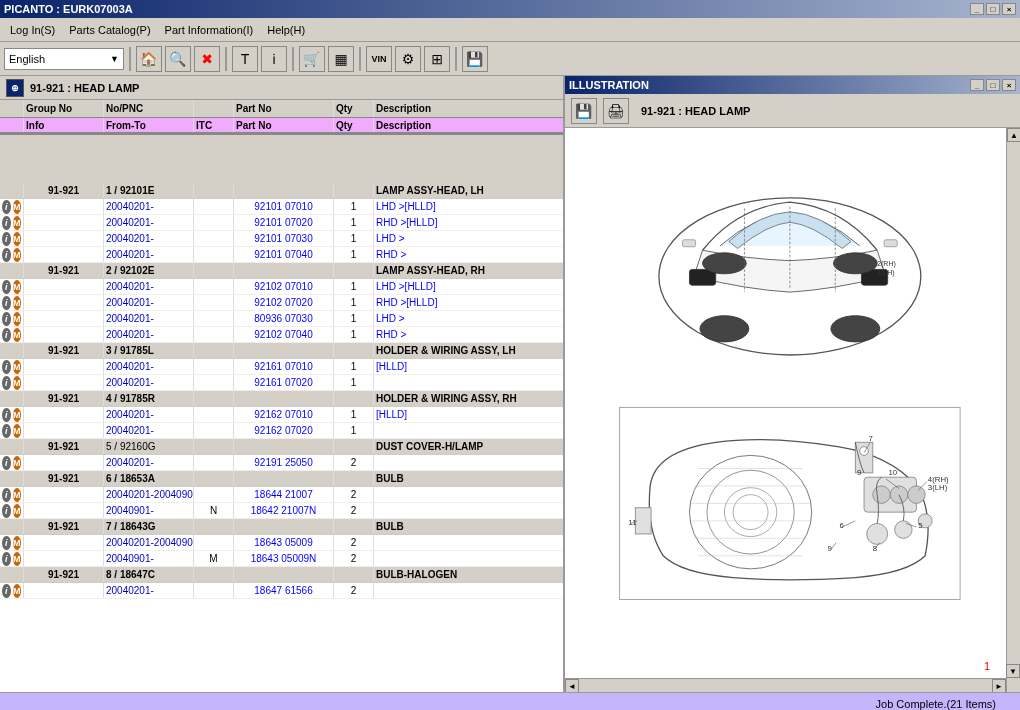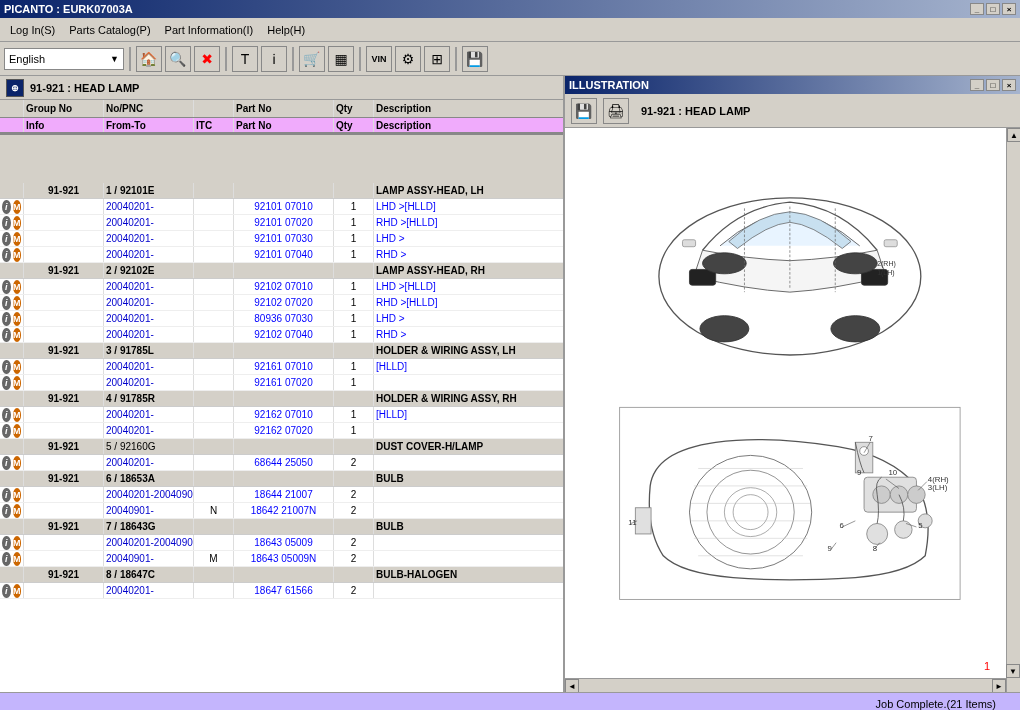--- a/index.html
+++ b/index.html
@@ -632,21 +632,21 @@
         <div class="cell icons-cell">
           <div class="icon-i">i</div>
           <div class="icon-m">M</div>
         </div>
         <div class="cell cell-center"></div>
         <div class="cell">
             <span class="blue-link">20040201-</span>
           </div>
         <div class="cell cell-center"></div>
         <div class="cell cell-center">
-            <span class="blue-text">68644 25050</span>
+            <span class="blue-text">92191 25050</span>
           </div>
         <div class="cell cell-center">2</div>
         <div class="cell">
             <span></span>
           </div>
       </div>
         <div class="group-row">
         <div class="cell"></div>
         <div class="cell cell-center" style="font-weight:bold; font-size:10px;">91-921</div>
         <div class="cell" style="font-weight:bold; font-size:10px;">6 / 18653A</div>

